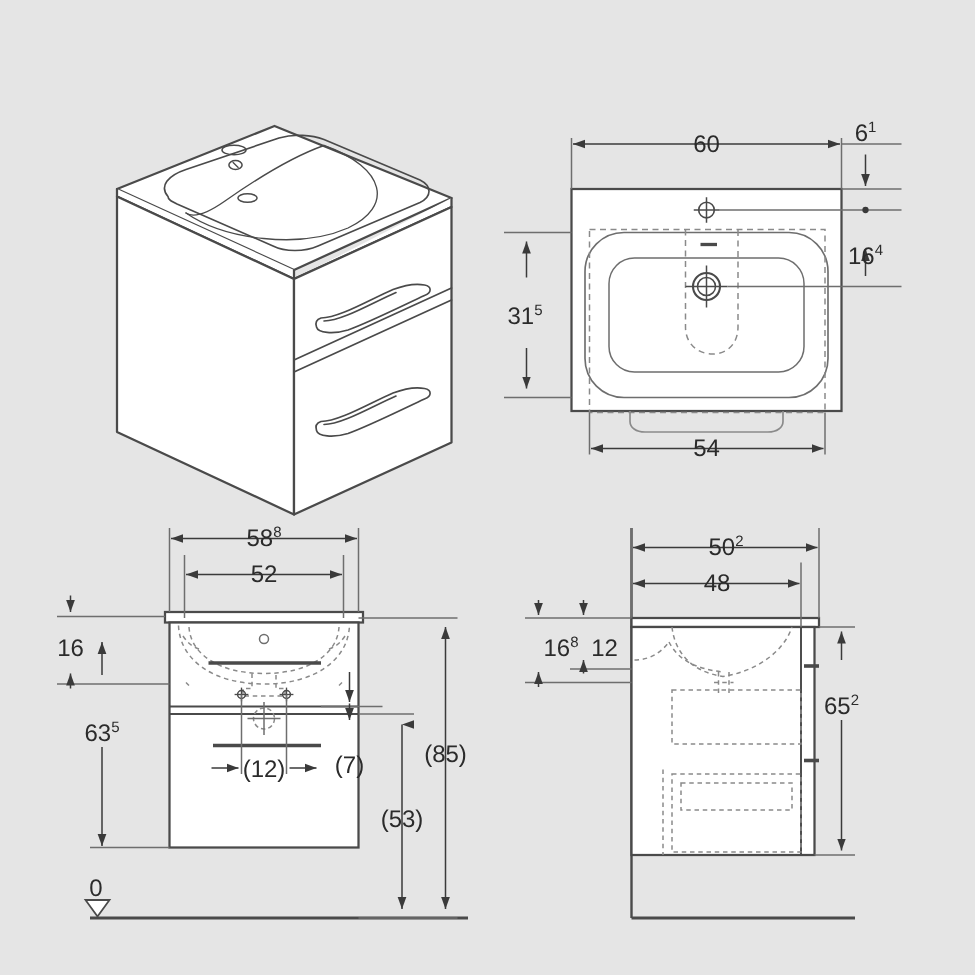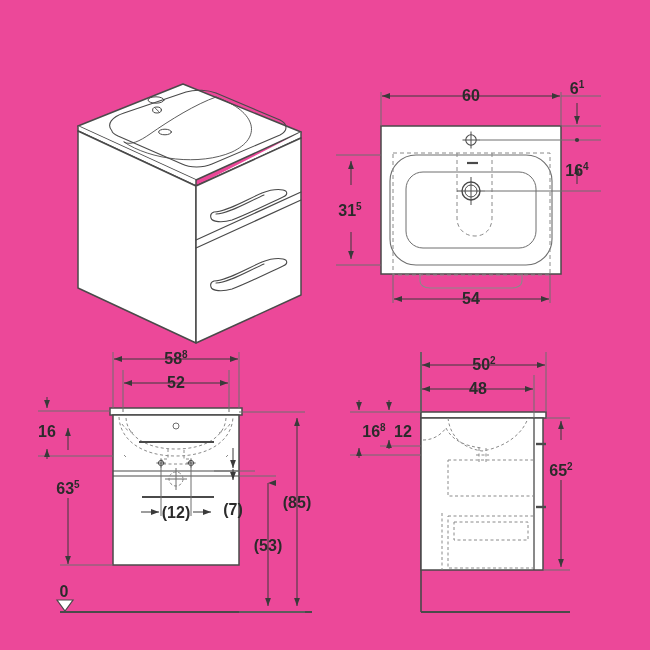--- a/index.html
+++ b/index.html
@@ -1,19 +1,19 @@
 <!DOCTYPE html>
 <html><head>
 <meta charset="utf-8">
 <title>Technical Drawing</title>
 <style>
   html,body{margin:0;padding:0;background:#ffffff;}
   body{width:650px;height:650px;overflow:hidden;
        font-family:"Liberation Sans",sans-serif;}
-  #sheet{position:relative;width:650px;height:650px;background:#ec4899;font-weight:bold;}
+  #sheet{position:relative;width:650px;height:650px;background:#e5e5e5;}
   svg#dwg{position:absolute;left:0;top:0;width:650px;height:650px;display:block;}
   .dim-label{font-family:"Liberation Sans",sans-serif;fill:#2b2b2b;}
   .lbl{font-size:16px;}
   .sup{font-size:10px;}
 </style>
 </head>
 <body>
 
 <div id="sheet">
 <svg id="dwg" viewBox="0 0 650 650">

